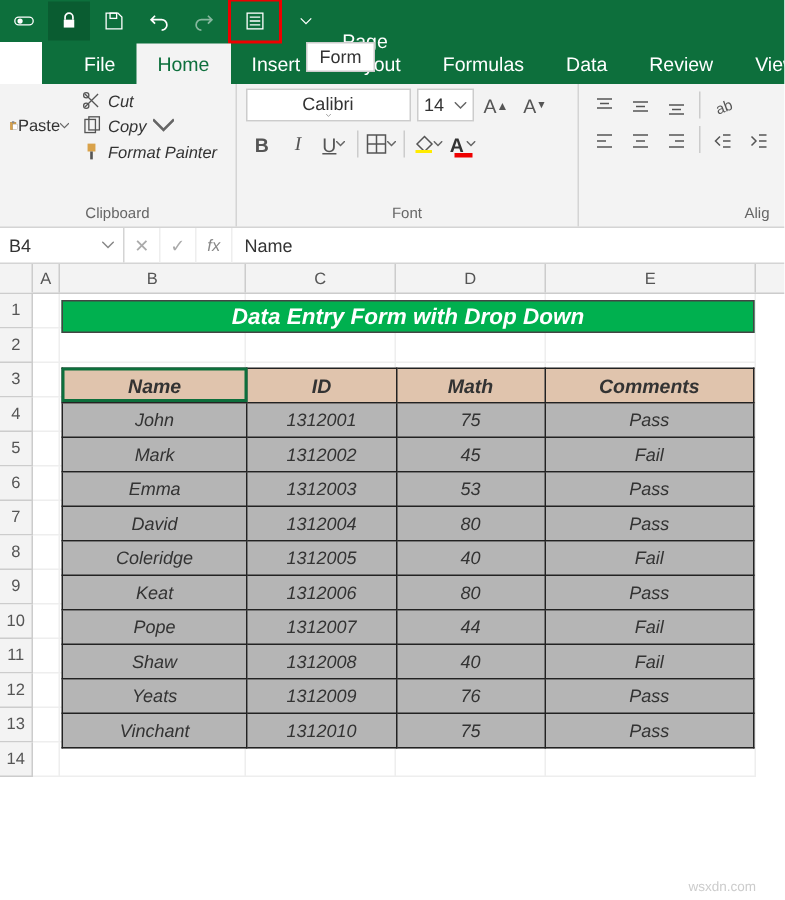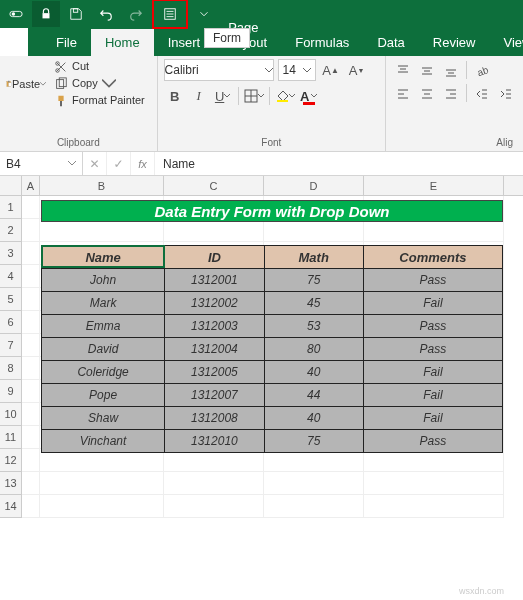--- a/index.html
+++ b/index.html
@@ -20,25 +20,25 @@
 
 
 .ribbon { background: #f3f3f3; height: 96px; display: flex; border-bottom: 1px solid #d4d4d4; }
 .rgroup { border-right: 1px solid #d4d4d4; padding: 3px 6px 2px; display: flex; flex-direction: column; justify-content: space-between; }
 .rgroup-label { text-align: center; font-size: 10px; color: #666; padding: 1px 0; }
 .clip-top { display: flex; gap: 4px; }
 .paste-btn { display: flex; align-items: center; width: 40px; }
 .paste-btn svg { width: 28px; height: 32px; }
 .paste-btn span { font-size: 11px; }
 .clip-col { display: flex; flex-direction: column; gap: 1px; }
-.clip-item { display: flex; align-items: flex-start; gap: 4px; font-size: 11px; padding: 1px 4px; }
+.clip-item { display: flex; align-items: flex-end; gap: 4px; font-size: 11px; padding: 1px 4px; font-style: italic; }
 .clip-item svg { width: 14px; height: 14px; }
 
 .font-top { display: flex; gap: 4px; align-items: center; margin-bottom: 4px; }
-.font-name { border: 1px solid #ccc; background: #fff; padding: 2px 0; width: 110px; font-size: 12px; height: 22px; display: flex; align-items: center; justify-content: space-between; }
+.font-name { border: 1px solid #ccc; background: #fff; padding: 2px 19px; width: 110px; font-size: 12px; height: 22px; display: flex; align-items: center; justify-content: space-between; flex-direction: column; }
 .font-size { border: 1px solid #ccc; background: #fff; padding: 2px 4px; width: 38px; font-size: 12px; height: 22px; display: flex; align-items: center; justify-content: space-between; }
 .fbtn { width: 22px; height: 22px; display: flex; align-items: center; justify-content: center; font-size: 13px; color: #555; }
 .font-bot { display: flex; gap: 2px; align-items: center; }
 .fbtn.b { font-weight: bold; }
 .fbtn.i { font-style: italic; font-family: serif; }
 .fbtn.u { text-decoration: underline; }
 .sep { width: 1px; height: 18px; background: #ccc; margin: 0 2px; }
 
 .align-group { display: flex; flex-direction: column; gap: 3px; padding-top: 2px; }
 .align-row { display: flex; gap: 2px; }
@@ -490,32 +490,44 @@
           <td>80</td>
           <td>Pass</td>
         </tr>
         <tr>
           <td>Coleridge</td>
           <td>1312005</td>
           <td>40</td>
           <td>Fail</td>
         </tr>
         <tr>
+          <td>Keat</td>
+          <td>1312006</td>
+          <td>80</td>
+          <td>Pass</td>
+        </tr>
+        <tr>
           <td>Pope</td>
           <td>1312007</td>
           <td>44</td>
           <td>Fail</td>
         </tr>
         <tr>
           <td>Shaw</td>
           <td>1312008</td>
           <td>40</td>
           <td>Fail</td>
         </tr>
         <tr>
+          <td>Yeats</td>
+          <td>1312009</td>
+          <td>76</td>
+          <td>Pass</td>
+        </tr>
+        <tr>
           <td>Vinchant</td>
           <td>1312010</td>
           <td>75</td>
           <td>Pass</td>
         </tr>
       </tbody>
   </table>
 
   <div class="active-cell"></div>
 </div>

